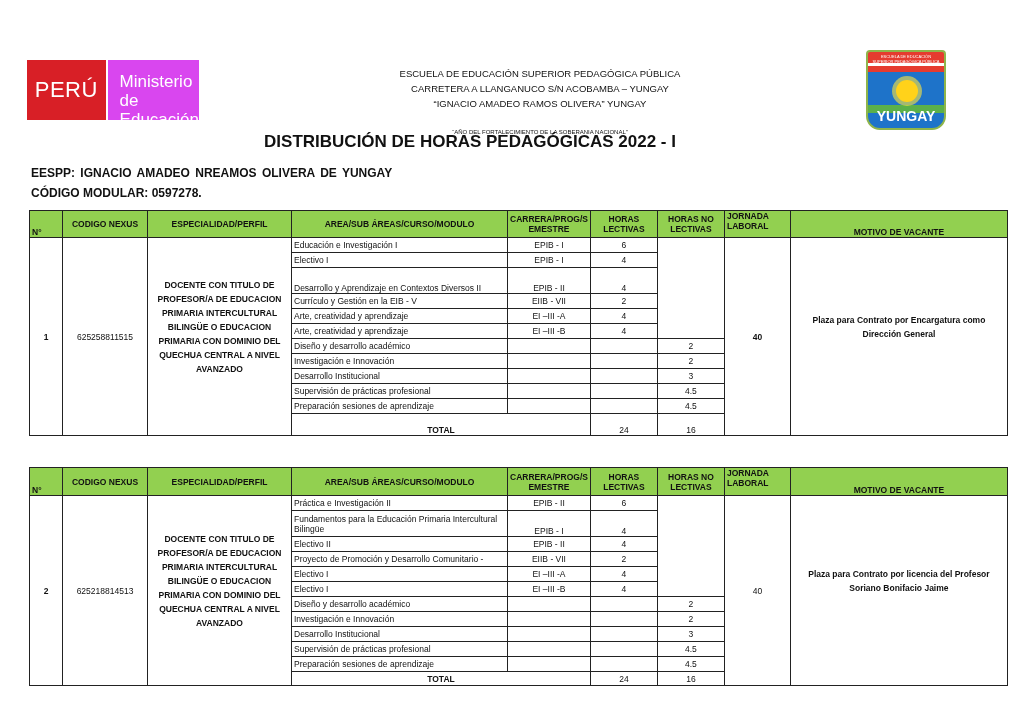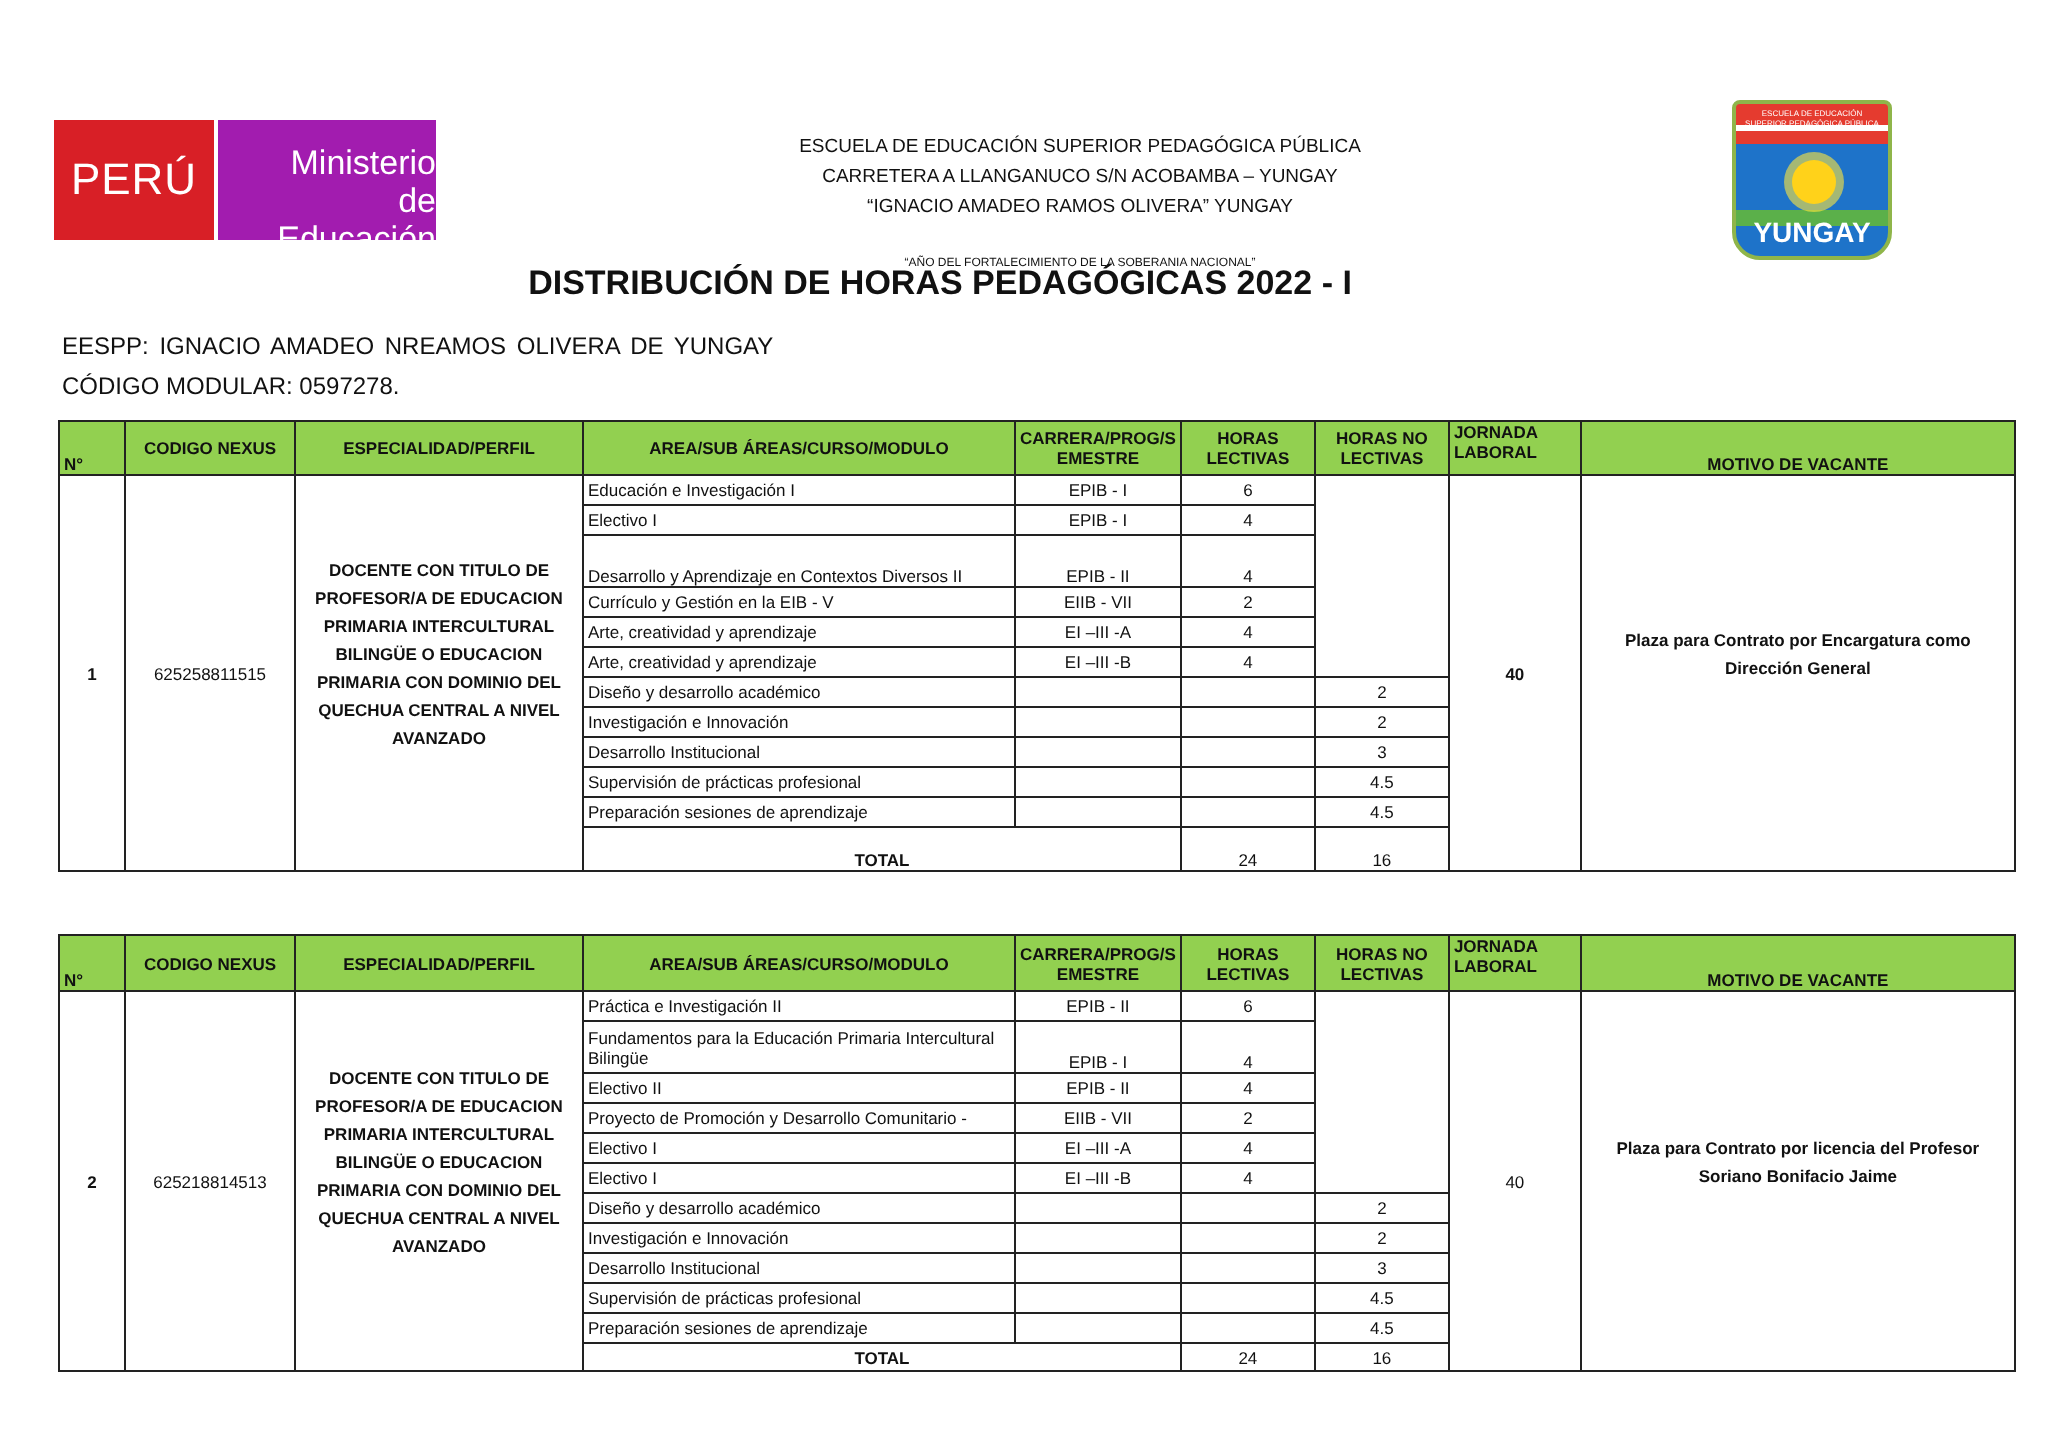--- a/index.html
+++ b/index.html
@@ -1,28 +1,28 @@
 <!DOCTYPE html>
 <html><head>
 <meta charset="utf-8">
 <style>
   html, body { margin:0; padding:0; background:#ffffff; }
   body { width:1024px; height:725px; position:relative; overflow:hidden; font-family:"Liberation Sans", sans-serif; color:#111; }
   .abs { position:absolute; }
-  .minedu { left:27px; top:60px; width:191px; height:60px; display:flex;text-align:right; }
+  .minedu { left:27px; top:60px; width:172px; height:60px; display:flex; }
   .minedu .peru { width:80px; background:#d81f26; color:#fff; font-size:22px; display:flex; align-items:center; justify-content:center; letter-spacing:0.5px; border-right:2px solid #fff; }
-  .minedu .min { flex:1; background:#a21caf; color:#fff; font-size:17px; line-height:19px; padding:12px 0 0 12px; box-sizing:border-box; }
+  .minedu .min { flex:1; background:#d946ef; color:#fff; font-size:17px; line-height:19px; padding:12px 0 0 12px; box-sizing:border-box; }
   .school-header { left:330px; top:66px; width:420px; text-align:center; font-size:9.5px; line-height:15px; }
   .year-note { left:330px; top:129px; width:420px; text-align:center; font-size:6px; }
   .crest { left:866px; top:50px; width:80px; height:80px; border-radius:4px 4px 14px 14px; background:linear-gradient(#e53b2f 0 14%, #fff 14% 18%, #e53b2f 18% 26%, #1e73c9 26% 70%, #5bb04a 70% 80%, #1e73c9 80% 100%); border:2px solid #8fb54a; box-sizing:border-box; }
   .crest .sun { position:absolute; left:28px; top:28px; width:22px; height:22px; border-radius:50%; background:#ffd21a; box-shadow:0 0 0 4px rgba(255,230,60,0.6); }
   .crest .crest-name { position:absolute; left:0; right:0; bottom:4px; text-align:center; color:#fff; font-size:14px; font-weight:bold; }
   .crest .crest-top { position:absolute; left:4px; right:4px; top:2px; font-size:4px; color:#fff; text-align:center; line-height:5px; }
   .doc-title { left:0; width:940px; top:132px; text-align:center; font-size:17px; font-weight:bold; }
-  .meta-line { left:31px; font-size:12px; font-weight:normal; }
+  .meta-line { left:31px; font-size:12px; font-weight:bold; }
   .meta1 { top:166px; word-spacing:2px; }
   .meta2 { top:186px; }
 
   table.dist { position:absolute; left:29px; border-collapse:collapse; table-layout:fixed; font-size:8.5px; }
   table.dist td, table.dist th { border:1px solid #222; padding:0 2px; overflow:hidden; white-space:nowrap; }
   table.dist th { background:#92d050; font-weight:bold; font-size:8.5px; line-height:10px; text-align:center; }
   table.dist thead th.left { text-align:left; vertical-align:bottom; }
   table.dist th.bottom { vertical-align:bottom; }
   table.dist td.c { text-align:center; }
   table.dist td.b { font-weight:bold; }

